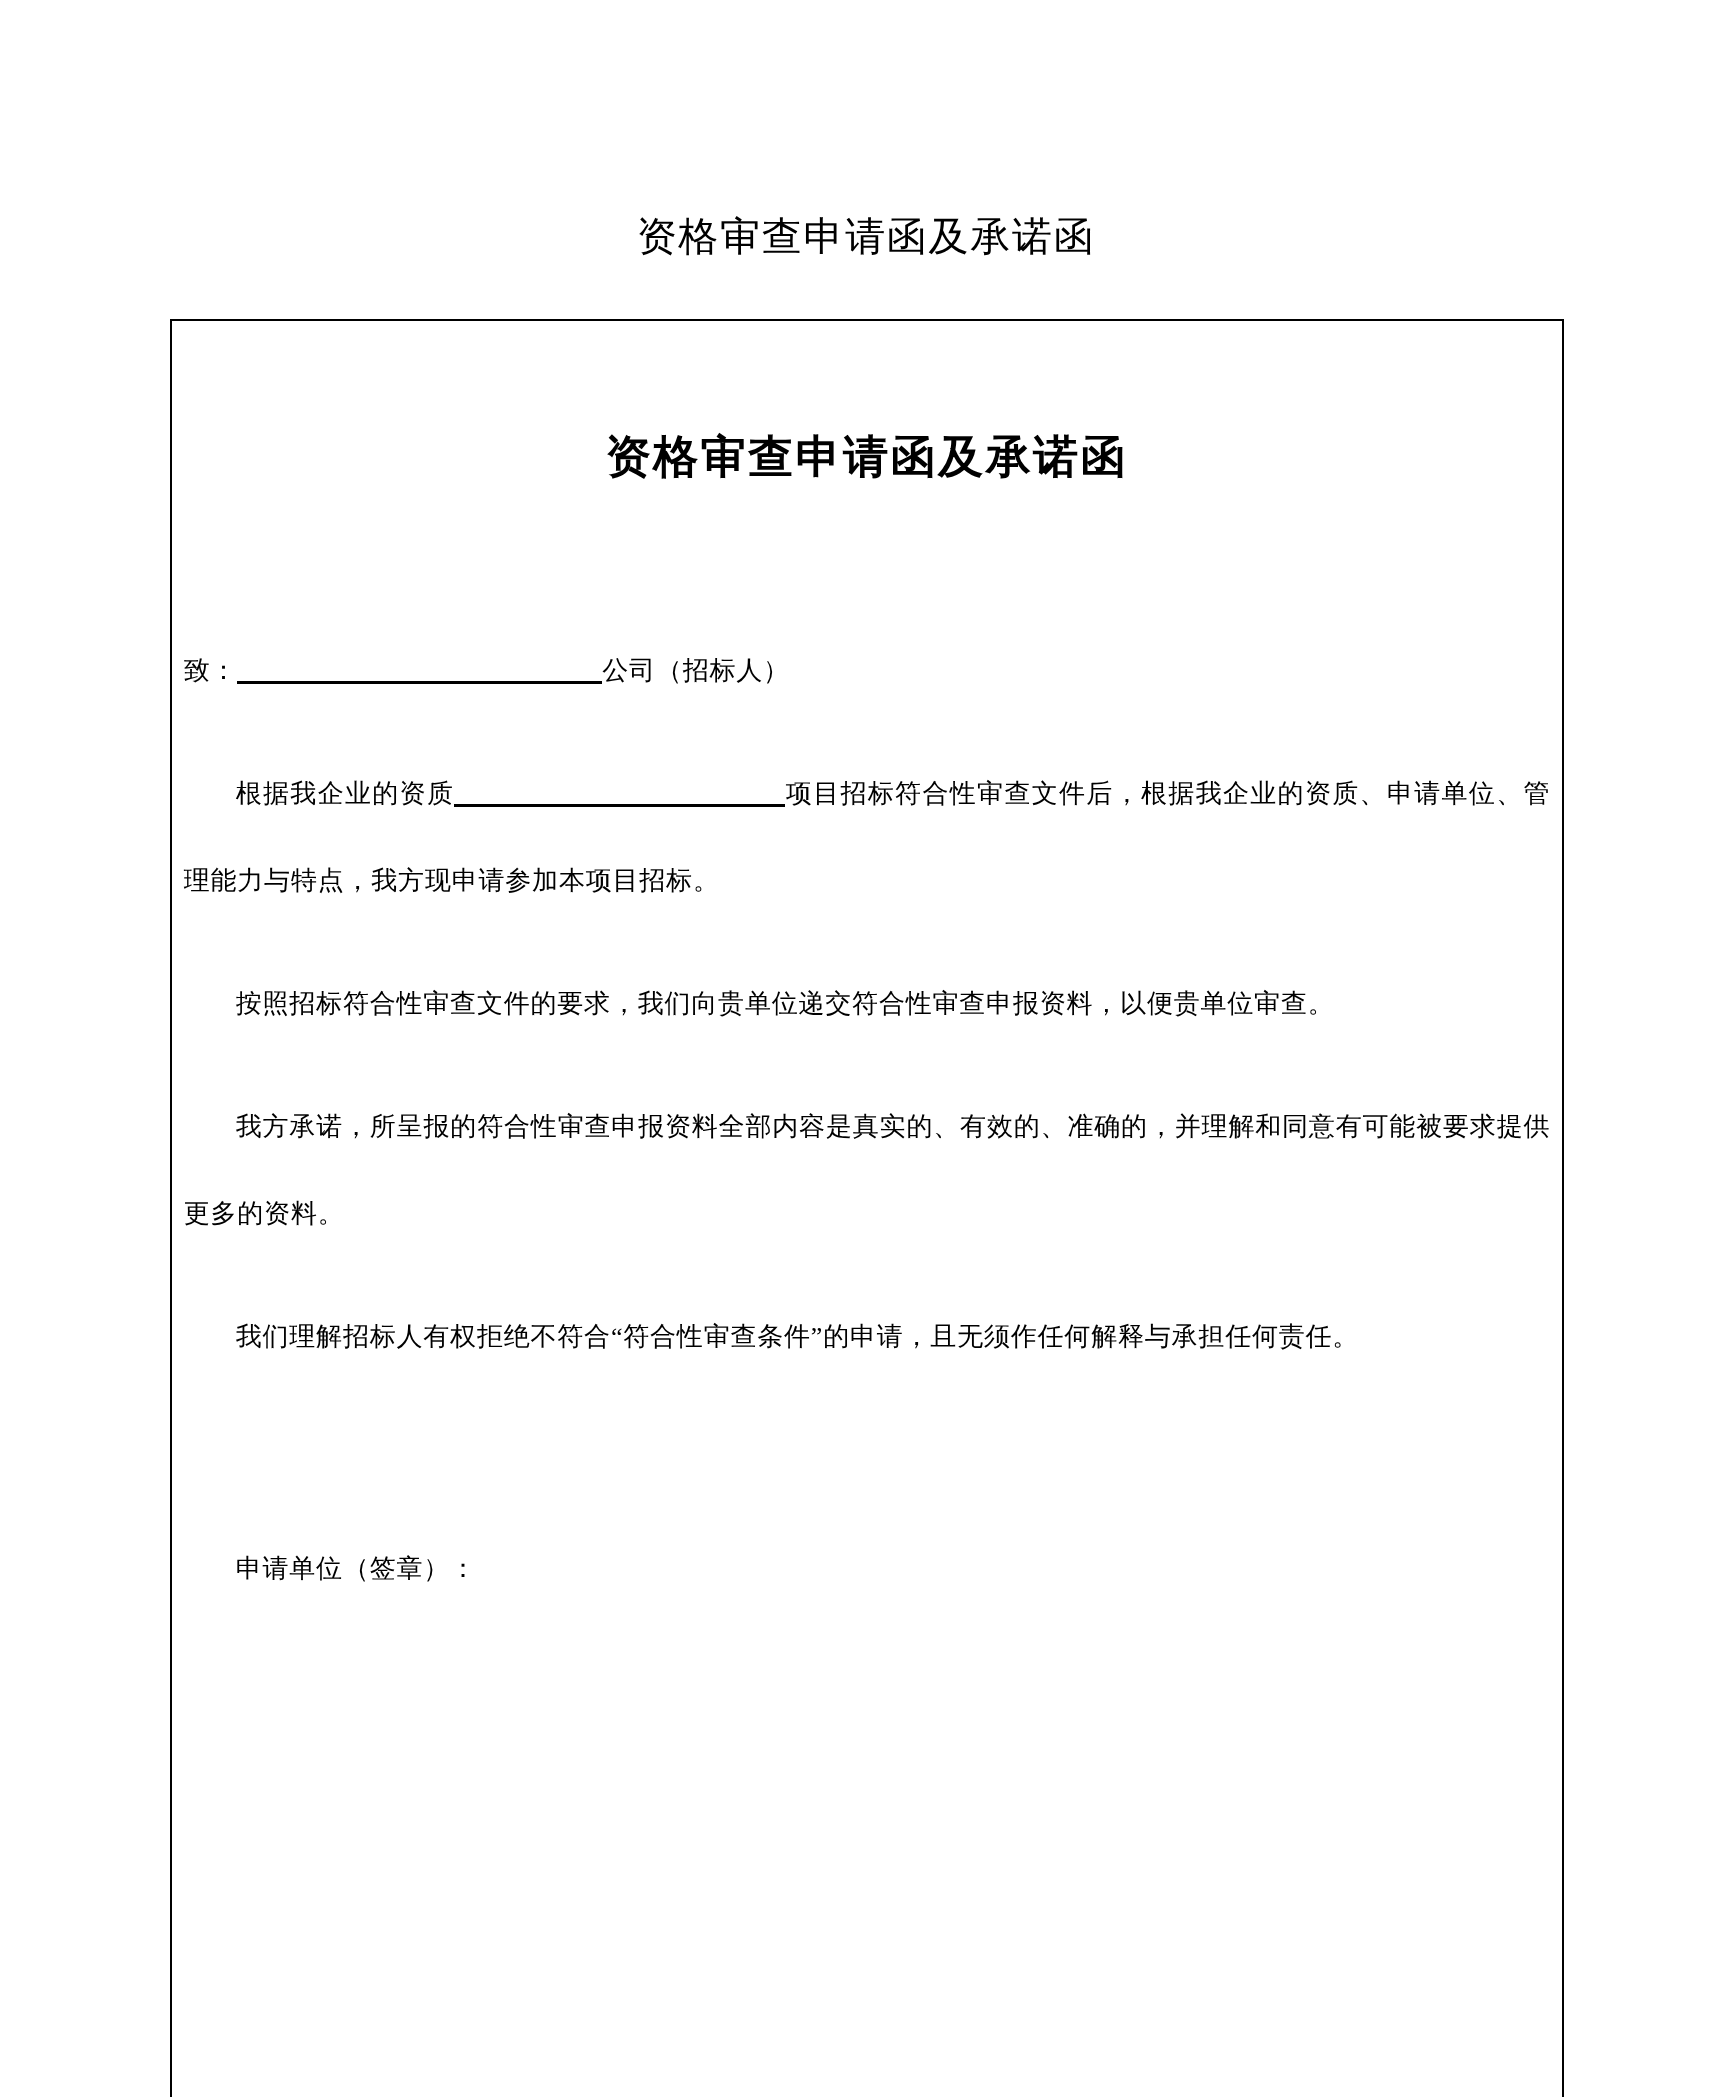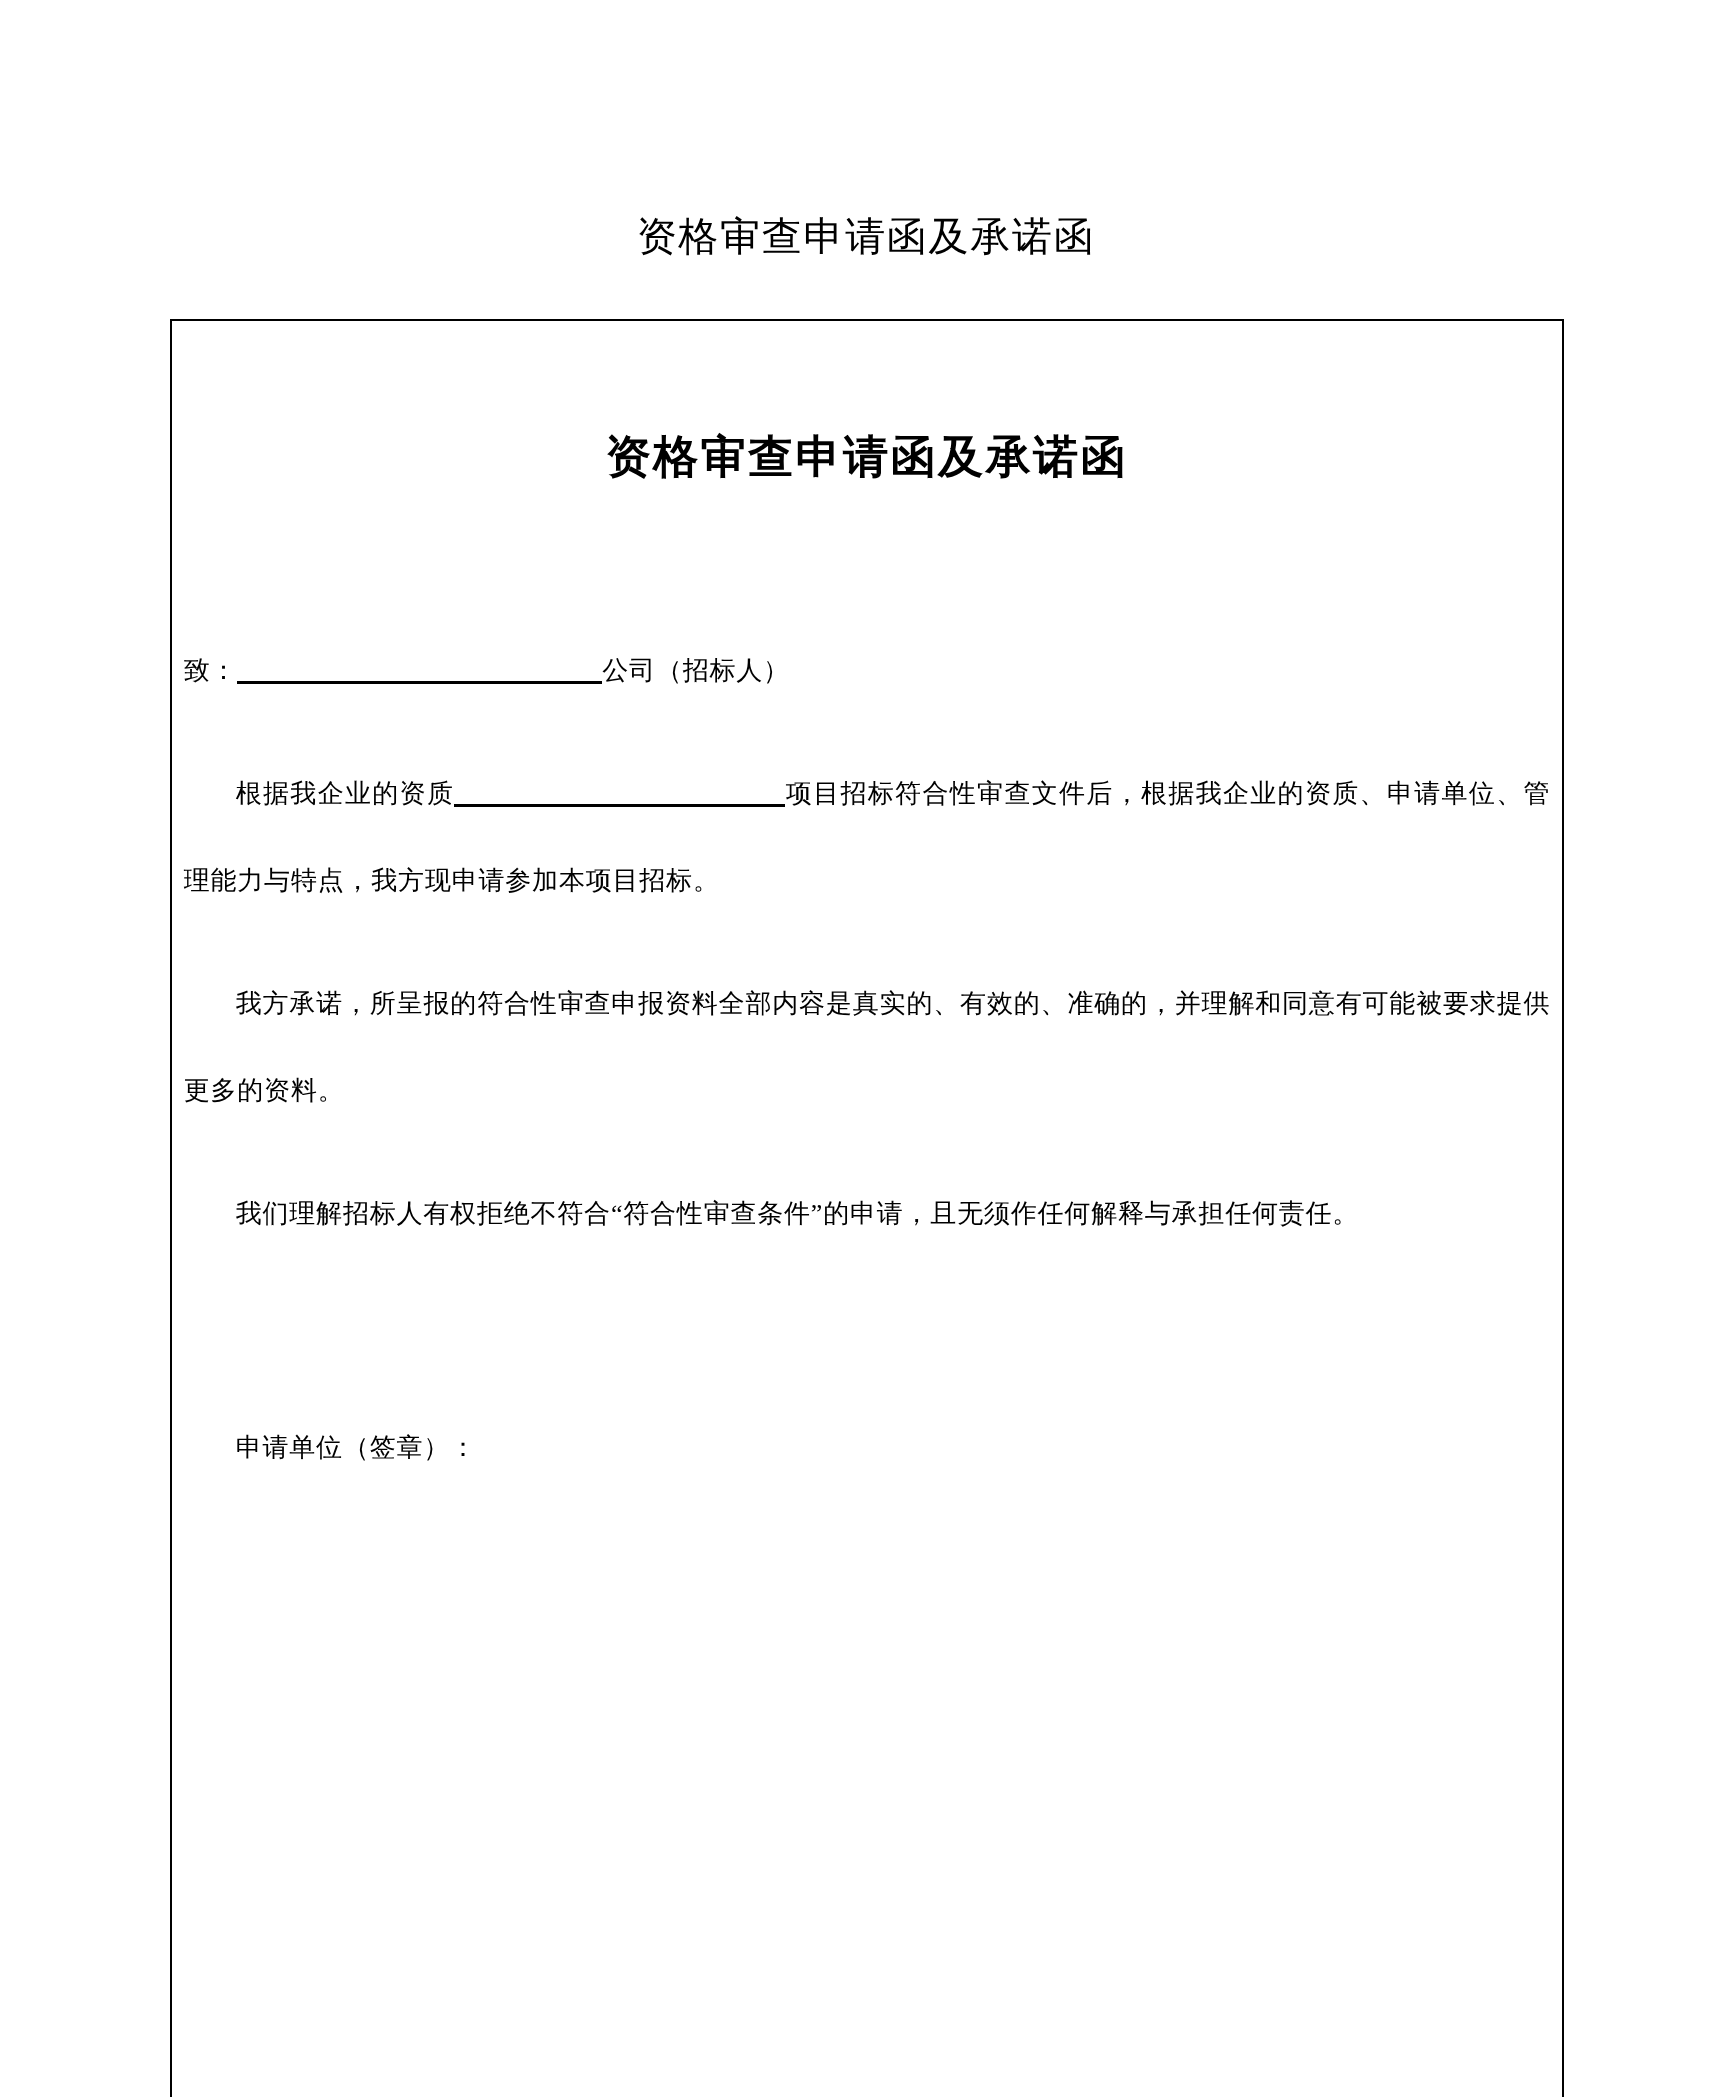--- a/index.html
+++ b/index.html
@@ -45,21 +45,21 @@
   .body-text {
     font-size: 26px;
     line-height: 87px;
     text-align: justify;
     text-justify: inter-ideograph;
     letter-spacing: 0.8px;
   }
   .to-line { margin-top: 124px; }
   .para { margin-top: 36px; }
   .indent { text-indent: 2em; }
-  .sign-line { margin-top: 147px; }
+  .sign-line { margin-top: 147px; font-family: Liberation Mono, monospace; }
   .blank {
     display: inline-block;
     height: 0.9em;
     border-bottom: 3.4px solid #000000;
     vertical-align: -0.18em;
   }
   .blank-to { width: 365px; }
   .blank-project { width: 331px; }
 </style>
 </head>
@@ -70,20 +70,21 @@
   <div class="header-title">资格审查申请函及承诺函</div>
 
   <div class="letter-box">
 
     <div class="box-title">资格审查申请函及承诺函</div>
 
     <p class="body-text to-line"><span>致：</span><span class="blank blank-to"></span><span>公司（招标人）</span></p>
 
     <p class="body-text para indent"><span>根据我企业的资质</span><span class="blank blank-project"></span><span>项目招标符合性审查文件后，根据我企业的资质、申请单位、管理能力与特点，我方现申请参加本项目招标。</span></p>
 
+    <p class="body-text para indent">按照招标符合性审查文件的要求，我们向贵单位递交符合性审查申报资料，以便贵单位审查。</p>
 
     <p class="body-text para indent">我方承诺，所呈报的符合性审查申报资料全部内容是真实的、有效的、准确的，并理解和同意有可能被要求提供更多的资料。</p>
 
     <p class="body-text para indent">我们理解招标人有权拒绝不符合“符合性审查条件”的申请，且无须作任何解释与承担任何责任。</p>
 
 
     <p class="body-text sign-line indent">申请单位（签章）：</p>
 
   </div>
 

